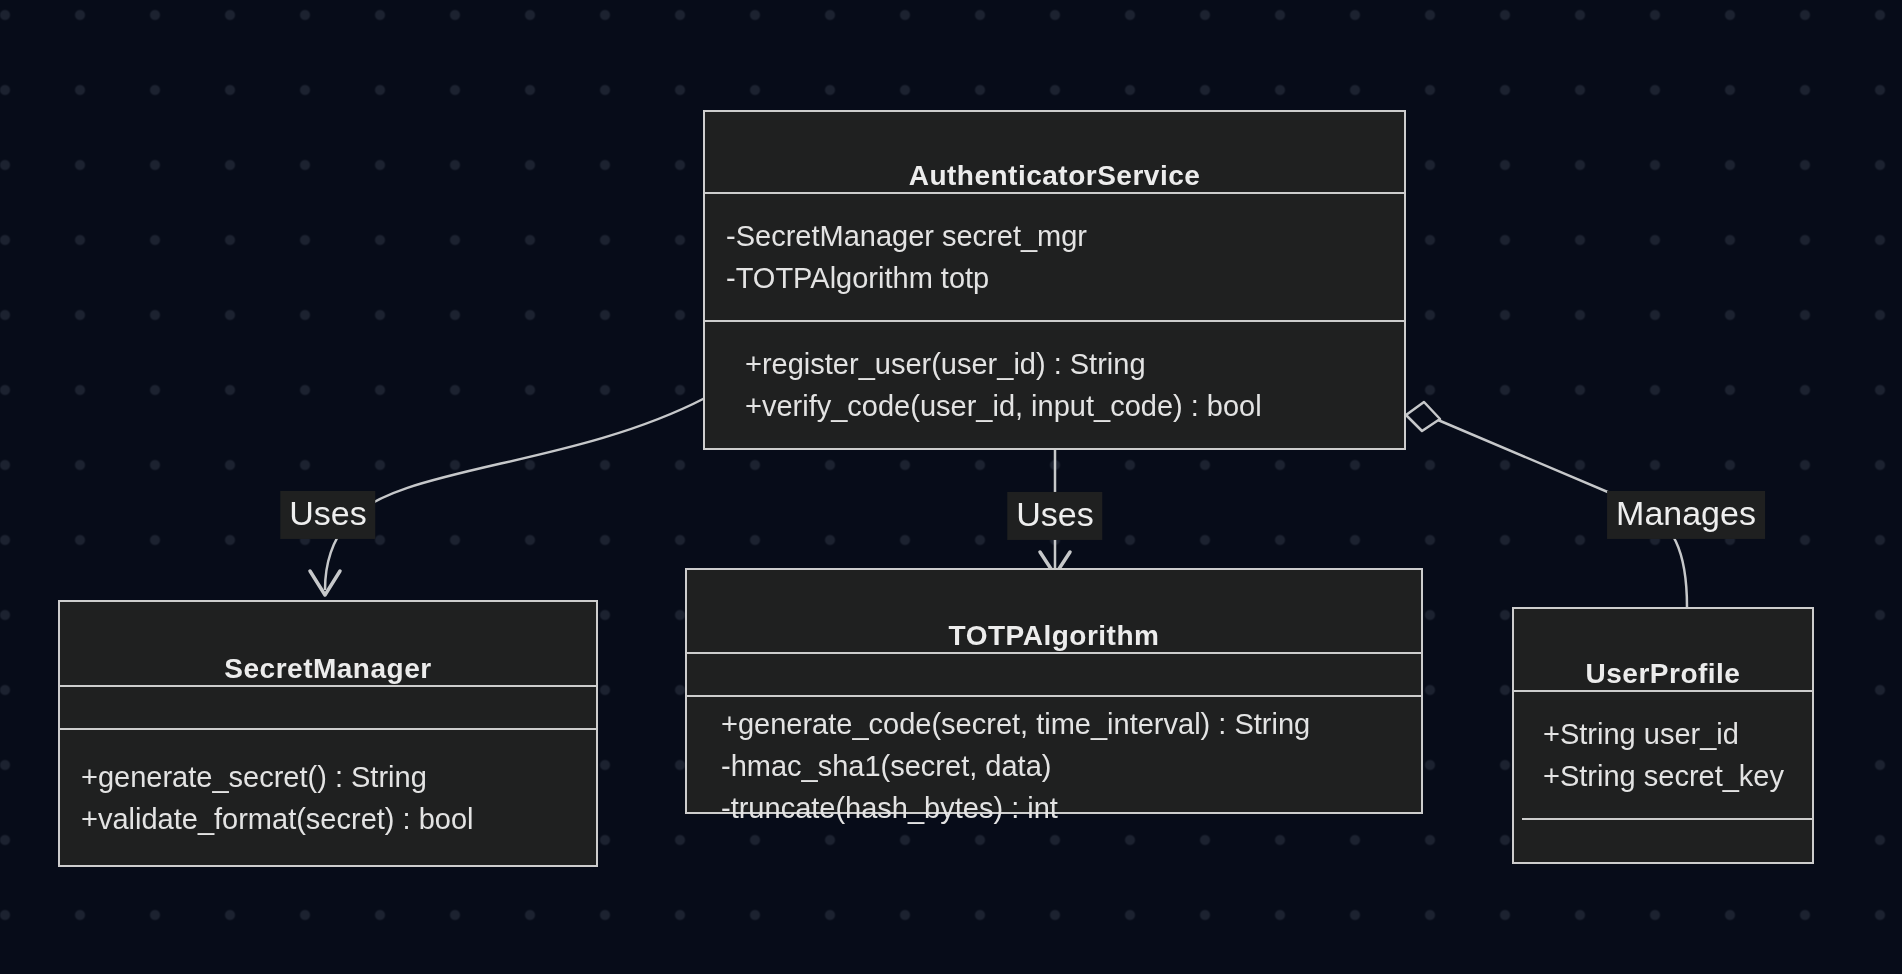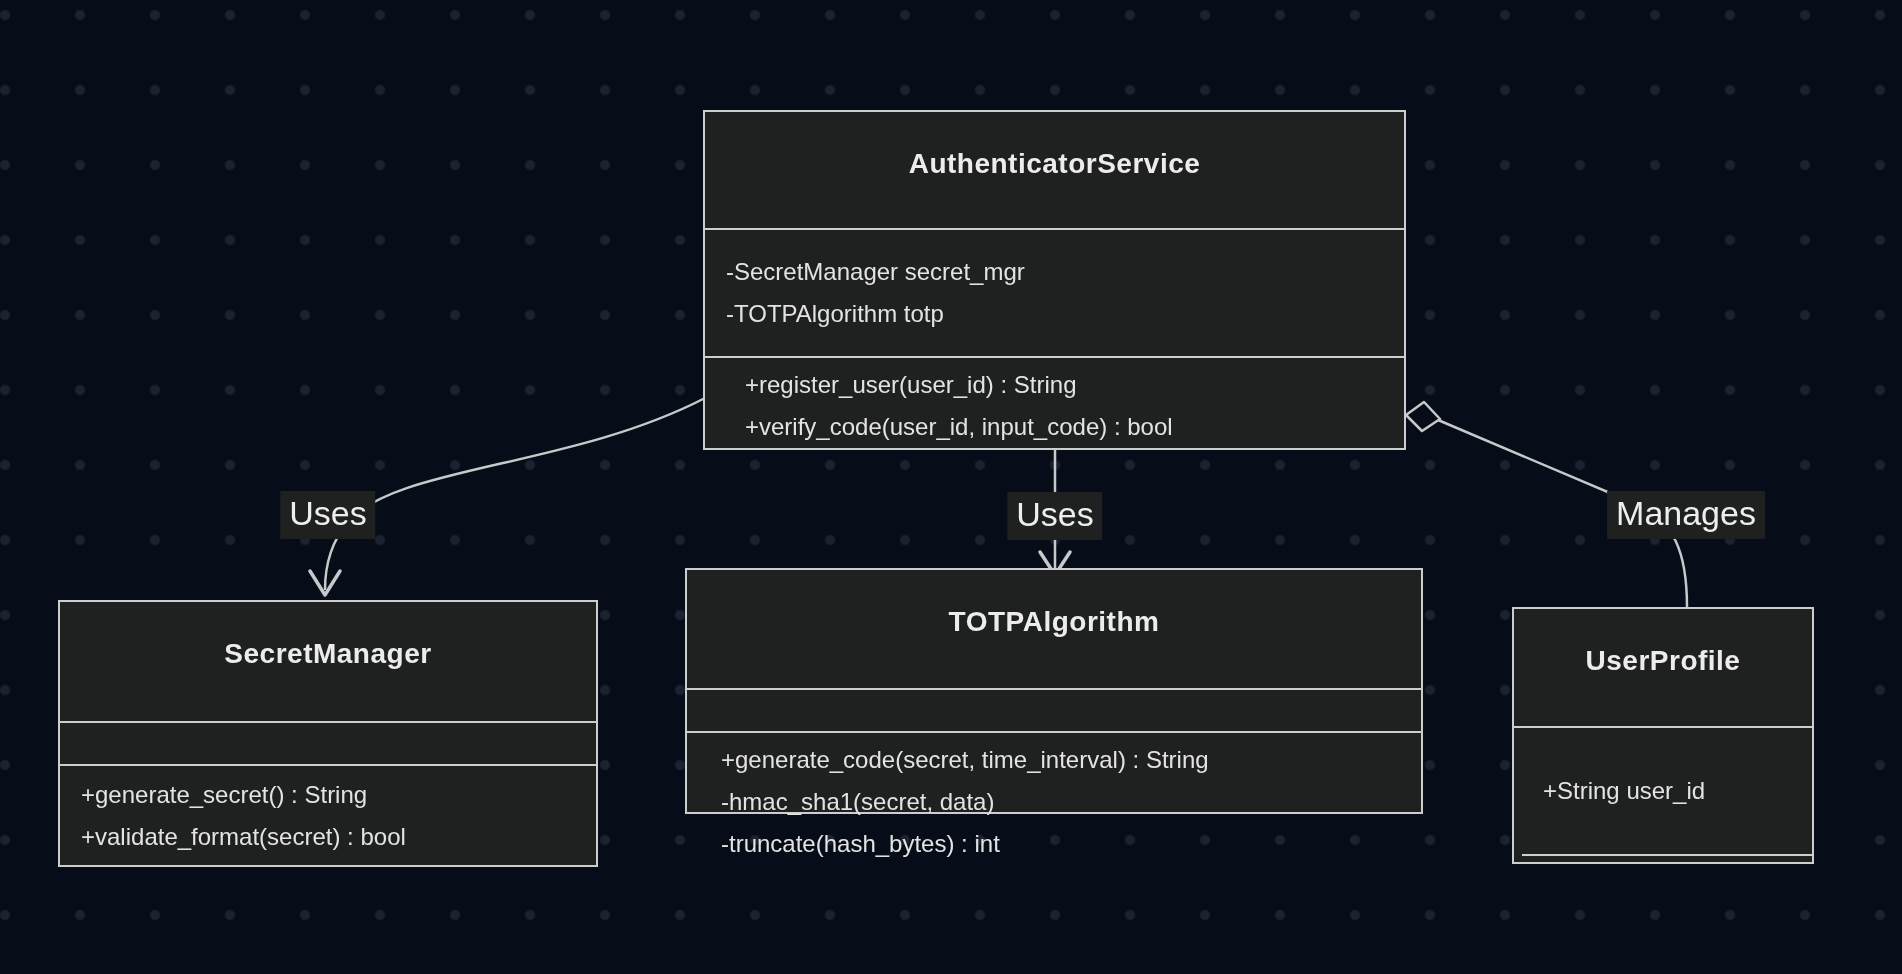--- a/index.html
+++ b/index.html
@@ -27,46 +27,45 @@
   .class-box {
     position: absolute;
     background: #1f2020;
     border: 2px solid #cdcdcd;
     box-sizing: border-box;
     display: flex;
     flex-direction: column;
   }
   .class-header {
     display: flex;
-    align-items: flex-start;
+    align-items: flex-end;
     justify-content: center;
     border-bottom: 2px solid #cdcdcd;
     box-sizing: border-box;
     flex: 0 0 auto;
-    margin-top: 36px;
   }
   .class-title {
     font-size: 28px;
     font-weight: bold;
     color: #ececec;
     letter-spacing: 0.5px;
   }
   .class-section {
     box-sizing: border-box;
     display: flex;
     flex-direction: column;
     justify-content: center;
     padding: 6px 0 6px 21px;
     flex: 0 0 auto;
   }
   .class-section.attrs {
     border-bottom: 2px solid #cdcdcd;
   }
   .member-row {
-    font-size: 24px;
+    font-size: 29px;
     line-height: 42px;
     color: #e3e3e3;
     white-space: nowrap;
   }
   .edge-label {
     position: absolute;
     transform: translate(-50%, -50%);
     background: #1f2020;
     color: #eeeeee;
     font-size: 34px;
@@ -134,20 +133,21 @@
       <div class="member-row">-truncate(hash_bytes) : int</div>
     </div>
   </div>
 
   <div class="class-box" style="left:1512px; top:607px; width:302px; height:257px;">
     <div class="class-header" style="height:83px;">
       <span class="class-title">UserProfile</span>
     </div>
     <div class="class-section attrs" style="height:128px;margin-left:8px;">
       <div class="member-row">+String user_id</div>
+      <div class="member-row">+String secret_key</div>
     </div>
     <div class="class-section methods" style="flex:1 1 auto;"></div>
   </div>
 
   <div class="edge-label" style="left:328px; top:515px;">Uses</div>
   <div class="edge-label" style="left:1055px; top:516px;">Uses</div>
   <div class="edge-label" style="left:1686px; top:515px;">Manages</div>
 
 </div>
 

